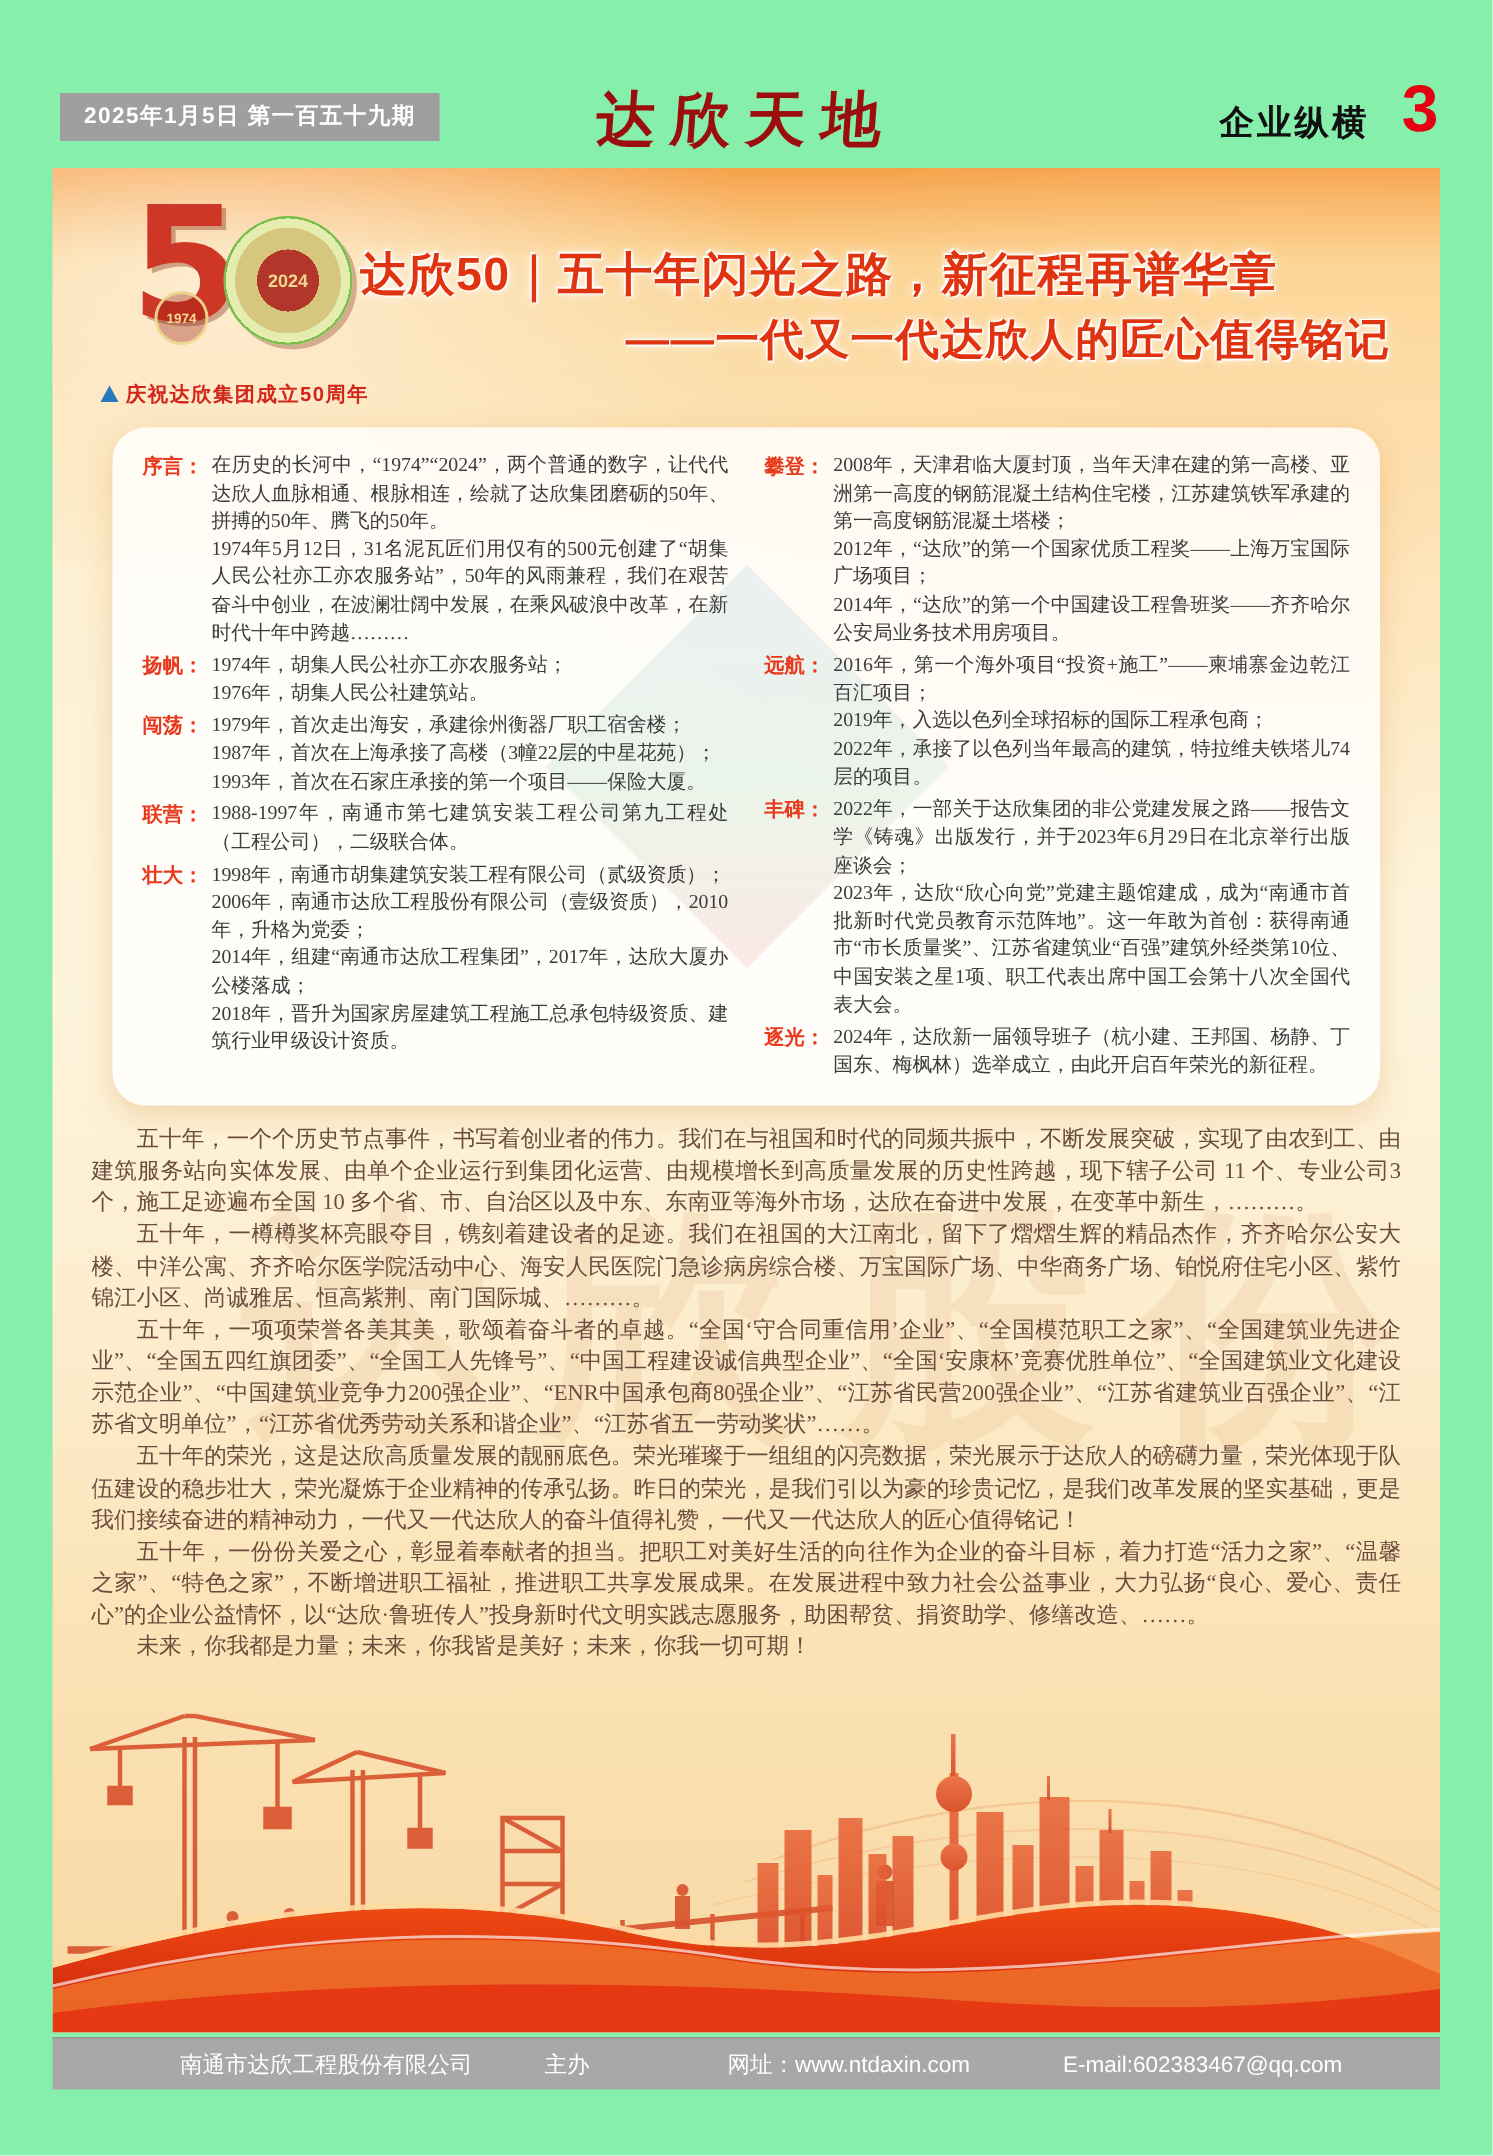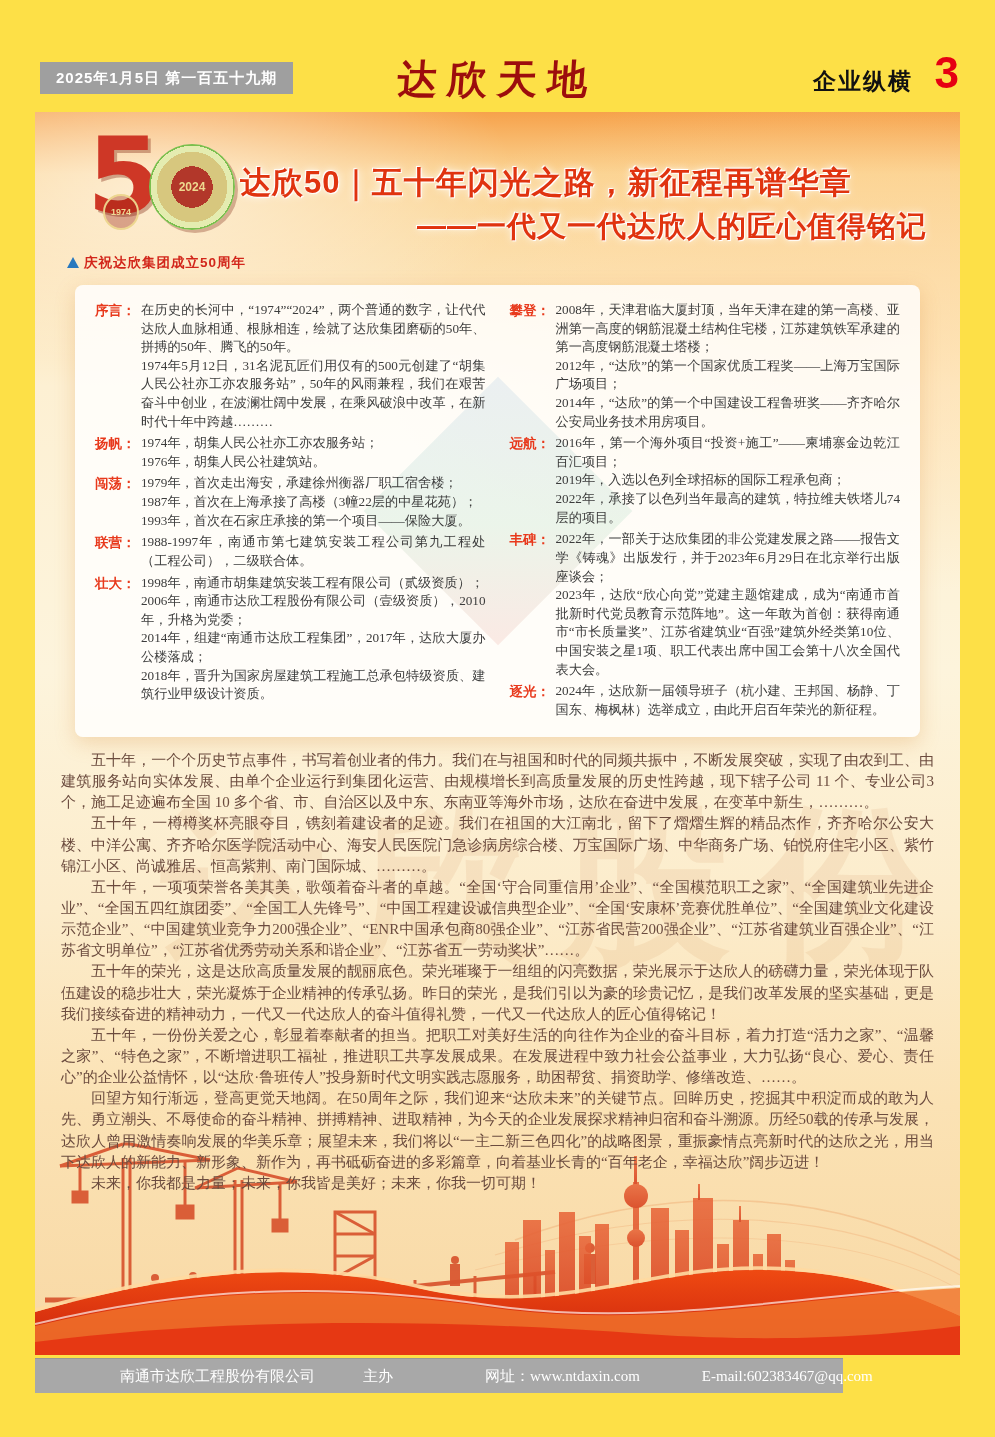--- a/index.html
+++ b/index.html
@@ -1,16 +1,16 @@
 <!DOCTYPE html>
 <html><head>
 <meta charset="utf-8">
 <style>
   html,body{margin:0;padding:0;background:#ffffff;}
-  .page{position:relative;width:995px;height:1437px;background:#fde047;overflow:hidden;
+  .page{position:relative;width:995px;height:1437px;background:#86efac;overflow:hidden;
         font-family:"Liberation Sans",sans-serif;}
 
   
   .hdr-badge{position:absolute;left:40px;top:62px;height:32px;line-height:32px;
     padding:0 16px;background:#9f9f9f;color:#ffffff;font-size:15px;font-weight:bold;letter-spacing:1px;}
   .masthead{position:absolute;left:0;top:52px;width:100%;text-align:center;
     font-family:"Liberation Serif",serif;font-weight:bold;font-size:40px;color:#9c0d0d;
     letter-spacing:10px;transform:skewX(-4deg);}
   .section-title{position:absolute;right:82px;top:66px;font-size:23px;font-weight:bold;color:#111111;letter-spacing:2px;}
   .page-num{position:absolute;right:36px;top:48px;font-size:44px;font-weight:bold;color:#e60012;}
@@ -37,21 +37,21 @@
   .logo-caption{position:absolute;left:32px;top:142px;font-size:13.5px;font-weight:bold;color:#d2261b;letter-spacing:1px;}
   .tri-icon{display:inline-block;width:0;height:0;border-left:6px solid transparent;
     border-right:6px solid transparent;border-bottom:11px solid #2878be;margin-right:5px;vertical-align:-1px;}
 
   .title-l1{position:absolute;left:205px;top:50px;font-size:31px;font-weight:bold;color:#e0330f;letter-spacing:1px;
     text-shadow:0 0 8px #ffffff,0 0 3px #ffffff,1px 1px 0 #ffffff,-1px -1px 0 #ffffff;}
   .title-l2{position:absolute;left:382px;top:95px;font-size:29px;font-weight:bold;color:#e0330f;letter-spacing:1px;
     text-shadow:0 0 8px #ffffff,0 0 3px #ffffff,1px 1px 0 #ffffff,-1px -1px 0 #ffffff;}
 
   
-  .tl-box{position:absolute;left:40px;top:173px;width:845px;height:452px;border-radius:8px;
+  .tl-box{position:absolute;left:40px;top:173px;width:845px;height:452px;border-radius:22px;
     background:rgba(255,255,255,0.82);box-shadow:0 6px 20px rgba(215,140,60,0.28);
     padding:16px 20px;box-sizing:border-box;display:flex;gap:24px;}
   .tl-box::before{content:"";position:absolute;left:50%;top:50%;width:190px;height:190px;
     transform:translate(-50%,-50%) rotate(45deg);
     background:linear-gradient(135deg, rgba(60,130,200,.10), rgba(60,170,110,.10) 55%, rgba(210,60,40,.10));}
   .tl-col{flex:1;position:relative;z-index:1;}
   .entry{position:relative;padding-left:46px;margin-bottom:3px;}
   .entry-label{position:absolute;left:0;top:1px;color:#e8391c;font-weight:bold;font-size:13.5px;
     font-family:"Liberation Sans",sans-serif;}
   .entry-p{margin:0;font-family:"Liberation Serif",serif;font-size:13.2px;line-height:1.41;
@@ -62,22 +62,22 @@
     font-weight:bold;color:rgba(195,120,55,0.10);letter-spacing:30px;z-index:0;
     font-family:"Liberation Serif",serif;pointer-events:none;}
   .body-text{position:absolute;left:0;top:638px;width:100%;padding:0 26px;box-sizing:border-box;z-index:2;}
   .body-text p{margin:0;text-indent:2em;font-family:"Liberation Serif",serif;font-size:15px;
     line-height:1.41;color:#6b4b3e;text-align:justify;}
 
   
   .bottom-art{position:absolute;left:0;bottom:0;width:925px;height:235px;z-index:1;}
 
   
-  .footer{position:absolute;left:35px;top:1358px;width:808px;height:34px;background:#a8a8a8;
-    border-top:1px solid #979797;color:#ffffff;font-size:15px;display:flex;align-items:center;font-family:Liberation Serif, serif;}
+  .footer{position:absolute;left:35px;top:1358px;width:925px;height:34px;background:#a8a8a8;
+    border-top:1px solid #979797;color:#ffffff;font-size:15px;display:flex;align-items:center;}
   .footer span{white-space:nowrap;}
   .f-company{margin-left:85px;}
   .f-role{margin-left:48px;}
   .f-web{margin-left:92px;}
   .f-mail{margin-left:62px;}
 </style>
 </head>
 <body>
 
 <div class="page">
@@ -158,21 +158,20 @@
     </div>
 
     <div class="watermark">达欣股份</div>
 
     <div class="body-text" id="body-text">
         <p>五十年，一个个历史节点事件，书写着创业者的伟力。我们在与祖国和时代的同频共振中，不断发展突破，实现了由农到工、由建筑服务站向实体发展、由单个企业运行到集团化运营、由规模增长到高质量发展的历史性跨越，现下辖子公司 11 个、专业公司3个，施工足迹遍布全国 10 多个省、市、自治区以及中东、东南亚等海外市场，达欣在奋进中发展，在变革中新生，………。</p>
         <p>五十年，一樽樽奖杯亮眼夺目，镌刻着建设者的足迹。我们在祖国的大江南北，留下了熠熠生辉的精品杰作，齐齐哈尔公安大楼、中洋公寓、齐齐哈尔医学院活动中心、海安人民医院门急诊病房综合楼、万宝国际广场、中华商务广场、铂悦府住宅小区、紫竹锦江小区、尚诚雅居、恒高紫荆、南门国际城、………。</p>
         <p>五十年，一项项荣誉各美其美，歌颂着奋斗者的卓越。“全国‘守合同重信用’企业”、“全国模范职工之家”、“全国建筑业先进企业”、“全国五四红旗团委”、“全国工人先锋号”、“中国工程建设诚信典型企业”、“全国‘安康杯’竞赛优胜单位”、“全国建筑业文化建设示范企业”、“中国建筑业竞争力200强企业”、“ENR中国承包商80强企业”、“江苏省民营200强企业”、“江苏省建筑业百强企业”、“江苏省文明单位”，“江苏省优秀劳动关系和谐企业”、“江苏省五一劳动奖状”……。</p>
         <p>五十年的荣光，这是达欣高质量发展的靓丽底色。荣光璀璨于一组组的闪亮数据，荣光展示于达欣人的磅礴力量，荣光体现于队伍建设的稳步壮大，荣光凝炼于企业精神的传承弘扬。昨日的荣光，是我们引以为豪的珍贵记忆，是我们改革发展的坚实基础，更是我们接续奋进的精神动力，一代又一代达欣人的奋斗值得礼赞，一代又一代达欣人的匠心值得铭记！</p>
         <p>五十年，一份份关爱之心，彰显着奉献者的担当。把职工对美好生活的向往作为企业的奋斗目标，着力打造“活力之家”、“温馨之家”、“特色之家”，不断增进职工福祉，推进职工共享发展成果。在发展进程中致力社会公益事业，大力弘扬“良心、爱心、责任心”的企业公益情怀，以“达欣·鲁班传人”投身新时代文明实践志愿服务，助困帮贫、捐资助学、修缮改造、……。</p>
-        <p>回望方知行渐远，登高更觉天地阔。在50周年之际，我们迎来“达欣未来”的关键节点。回眸历史，挖掘其中积淀而成的敢为人先、勇立潮头、不辱使命的奋斗精神、拼搏精神、进取精神，为今天的企业发展探求精神归宿和奋斗溯源。历经50载的传承与发展，达欣人曾用激情奏响发展的华美乐章；展望未来，我们将以“一主二新三色四化”的战略图景，重振豪情点亮新时代的达欣之光，用当下达欣人的新能力、新形象、新作为，再书砥砺奋进的多彩篇章，向着基业长青的“百年老企，幸福达欣”阔步迈进！</p>
         <p>未来，你我都是力量；未来，你我皆是美好；未来，你我一切可期！</p>
       </div>
 
     <svg class="bottom-art" viewBox="0 0 925 235" preserveAspectRatio="none">
       <defs>
         <linearGradient id="waveRed" x1="0" y1="0" x2="0" y2="1">
           <stop offset="0" stop-color="#ef4a12"></stop>
             <stop offset="1" stop-color="#c9200d"></stop>
         </linearGradient>
         <linearGradient id="cityRed" x1="0" y1="0" x2="0" y2="1">

